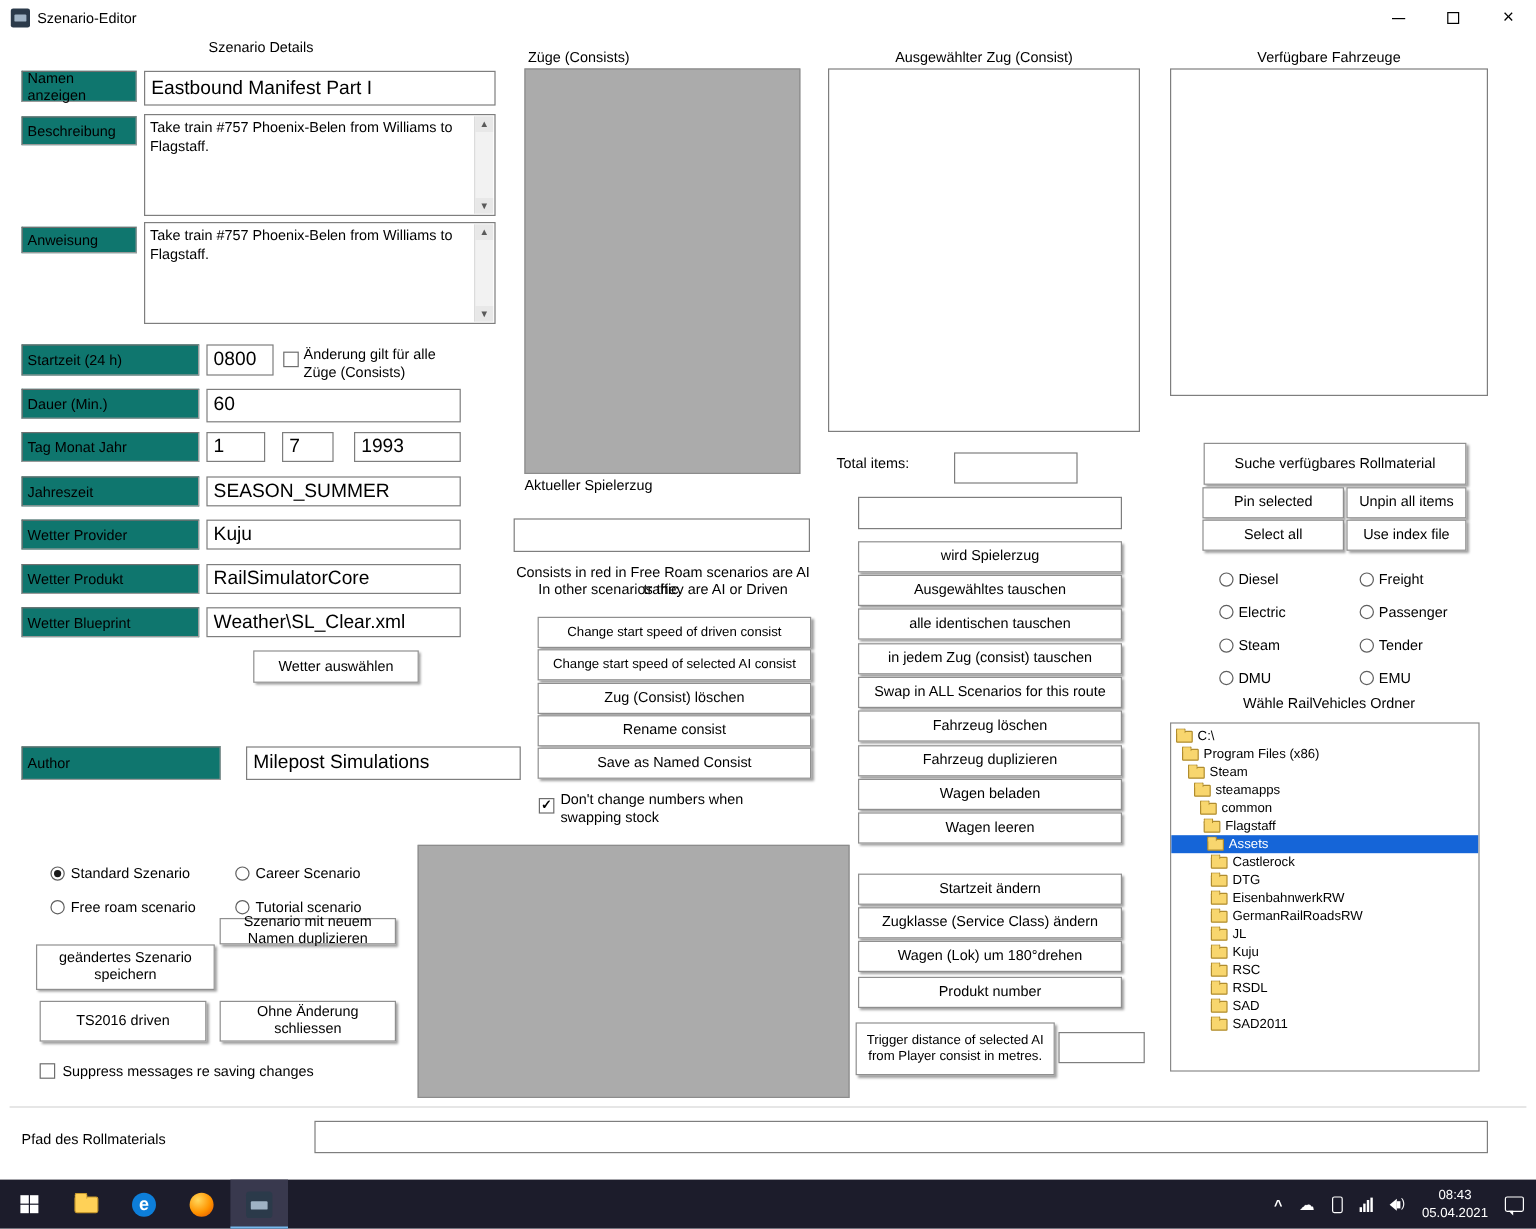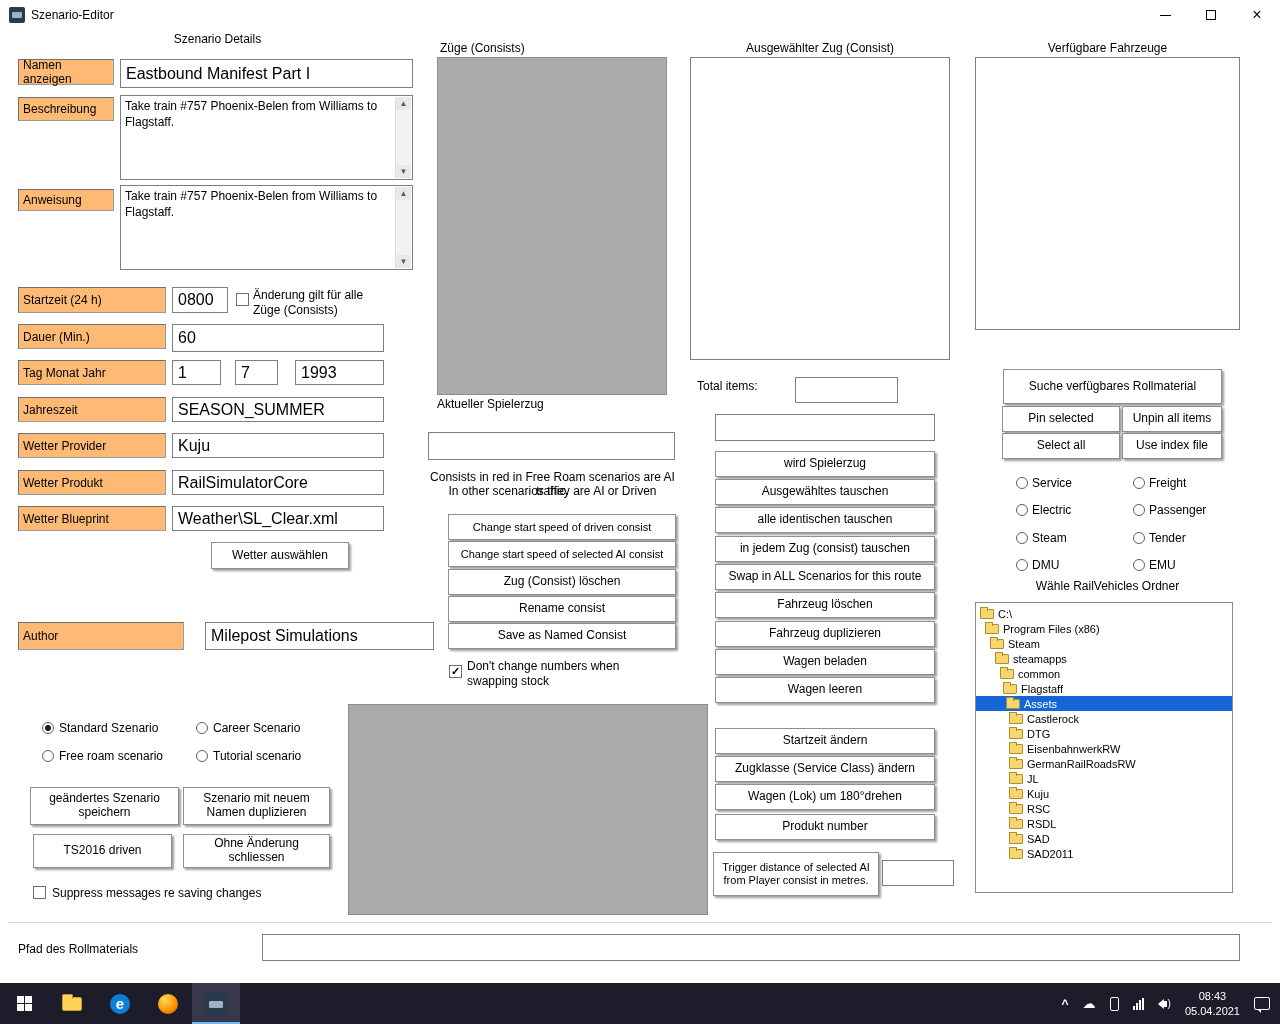--- a/index.html
+++ b/index.html
@@ -11,21 +11,21 @@
   .app-icon{width:16px;height:16px;margin:0 6px 0 9px;background:#2b3a4a;border-radius:2px;position:relative}
   .app-icon::after{content:'';position:absolute;left:3px;top:5px;width:10px;height:6px;background:#9fb2c4;border-radius:1px}
   .title-text{font-size:12px}
   .win-controls{margin-left:auto;display:flex;height:30px}
   .win-btn{width:46px;height:30px;display:flex;align-items:center;justify-content:center}
   .min-glyph{width:11px;height:1px;background:#000}
   .max-glyph{width:10px;height:10px;border:1px solid #000}
   .close-glyph{font-size:16px;line-height:1}
 
   
-  .lbl{position:absolute;background:#fdba74;border:1px solid #9a9a9a;border-top-color:#707070;border-left-color:#707070;display:flex;align-items:center;padding:0 4px;font-size:12px}
+  .lbl{position:absolute;background:#0f766e;border:1px solid #9a9a9a;border-top-color:#707070;border-left-color:#707070;display:flex;align-items:center;padding:0 4px;font-size:12px}
   .inp{position:absolute;background:#fff;border:1px solid #7e7e7e;font-family:Liberation Sans, sans-serif;font-size:16px;padding:0 5px;outline:none}
   .btn{position:absolute;background:#fff;border:1px solid #8f8f8f;box-shadow:2px 2px 2px rgba(0,0,0,.38);display:flex;align-items:center;justify-content:center;text-align:center;font-size:12px;line-height:1.15;padding:2px 4px;cursor:default}
   .heading{position:absolute;font-size:12px;text-align:center}
   .plain{position:absolute;font-size:12px}
   .graybox{position:absolute;background:#ababab;border:1px solid #8c8c8c}
   .listbox{position:absolute;background:#fff;border:1px solid #7e7e7e}
 
   .chkbox{position:absolute;width:13px;height:13px;background:#fff;border:1px solid #6e6e6e;display:flex;align-items:center;justify-content:center;font-size:11px;line-height:1}
   .chkbox.checked::after{content:'✓';font-weight:bold}
   .chklabel{position:absolute;font-size:12px;line-height:1.25}
@@ -152,21 +152,21 @@
 <div class="radio sel" style="left:42px;top:722px"></div>
 <div class="radlabel" style="left:59px;top:721px">Standard Szenario</div>
 <div class="radio" style="left:196px;top:722px"></div>
 <div class="radlabel" style="left:213px;top:721px">Career Scenario</div>
 <div class="radio" style="left:42px;top:750px"></div>
 <div class="radlabel" style="left:59px;top:749px">Free roam scenario</div>
 <div class="radio" style="left:196px;top:750px"></div>
 <div class="radlabel" style="left:213px;top:749px">Tutorial scenario</div>
 
 <div class="btn" style="left:30px;top:787px;width:149px;height:38px">geändertes Szenario speichern</div>
-<div class="btn" style="left:183px;top:787px;width:147px;height:38px">Szenario mit neuem Namen duplizieren</div>
+<div class="btn" style="left:183px;top:765px;width:147px;height:22px">Szenario mit neuem Namen duplizieren</div>
 <div class="btn" style="left:33px;top:834px;width:139px;height:34px">TS2016 driven</div>
 <div class="btn" style="left:183px;top:834px;width:147px;height:34px">Ohne Änderung schliessen</div>
 
 <div class="chkbox" style="left:33px;top:886px"></div>
 <div class="chklabel" style="left:52px;top:886px">Suppress messages re saving changes</div>
 
 <div class="divider" style="left:8px;top:922px;width:1264px"></div>
 
 <div class="plain" style="left:18px;top:942px">Pfad des Rollmaterials</div>
 <input class="inp" style="left: 262px; top: 934px; width: 978px; height: 27px;">
@@ -218,21 +218,21 @@
 <div class="heading" style="left:975px;top:41px;width:265px">Verfügbare Fahrzeuge</div>
 <div class="listbox" style="left:975px;top:57px;width:265px;height:273px"></div>
 
 <div class="btn" style="left:1003px;top:369px;width:219px;height:35px">Suche verfügbares Rollmaterial</div>
 <div class="btn" style="left:1002px;top:406px;width:118px;height:26px">Pin selected</div>
 <div class="btn" style="left:1122px;top:406px;width:100px;height:26px">Unpin all items</div>
 <div class="btn" style="left:1002px;top:433px;width:118px;height:26px">Select all</div>
 <div class="btn" style="left:1122px;top:433px;width:100px;height:26px">Use index file</div>
 
 <div class="radio" style="left:1016px;top:477px"></div>
-<div class="radlabel" style="left:1032px;top:476px">Service</div>
+<div class="radlabel" style="left:1032px;top:476px">Diesel</div>
 <div class="radio" style="left:1133px;top:477px"></div>
 <div class="radlabel" style="left:1149px;top:476px">Freight</div>
 
 <div class="radio" style="left:1016px;top:504px"></div>
 <div class="radlabel" style="left:1032px;top:503px">Electric</div>
 <div class="radio" style="left:1133px;top:504px"></div>
 <div class="radlabel" style="left:1149px;top:503px">Passenger</div>
 
 <div class="radio" style="left:1016px;top:532px"></div>
 <div class="radlabel" style="left:1032px;top:531px">Steam</div>

